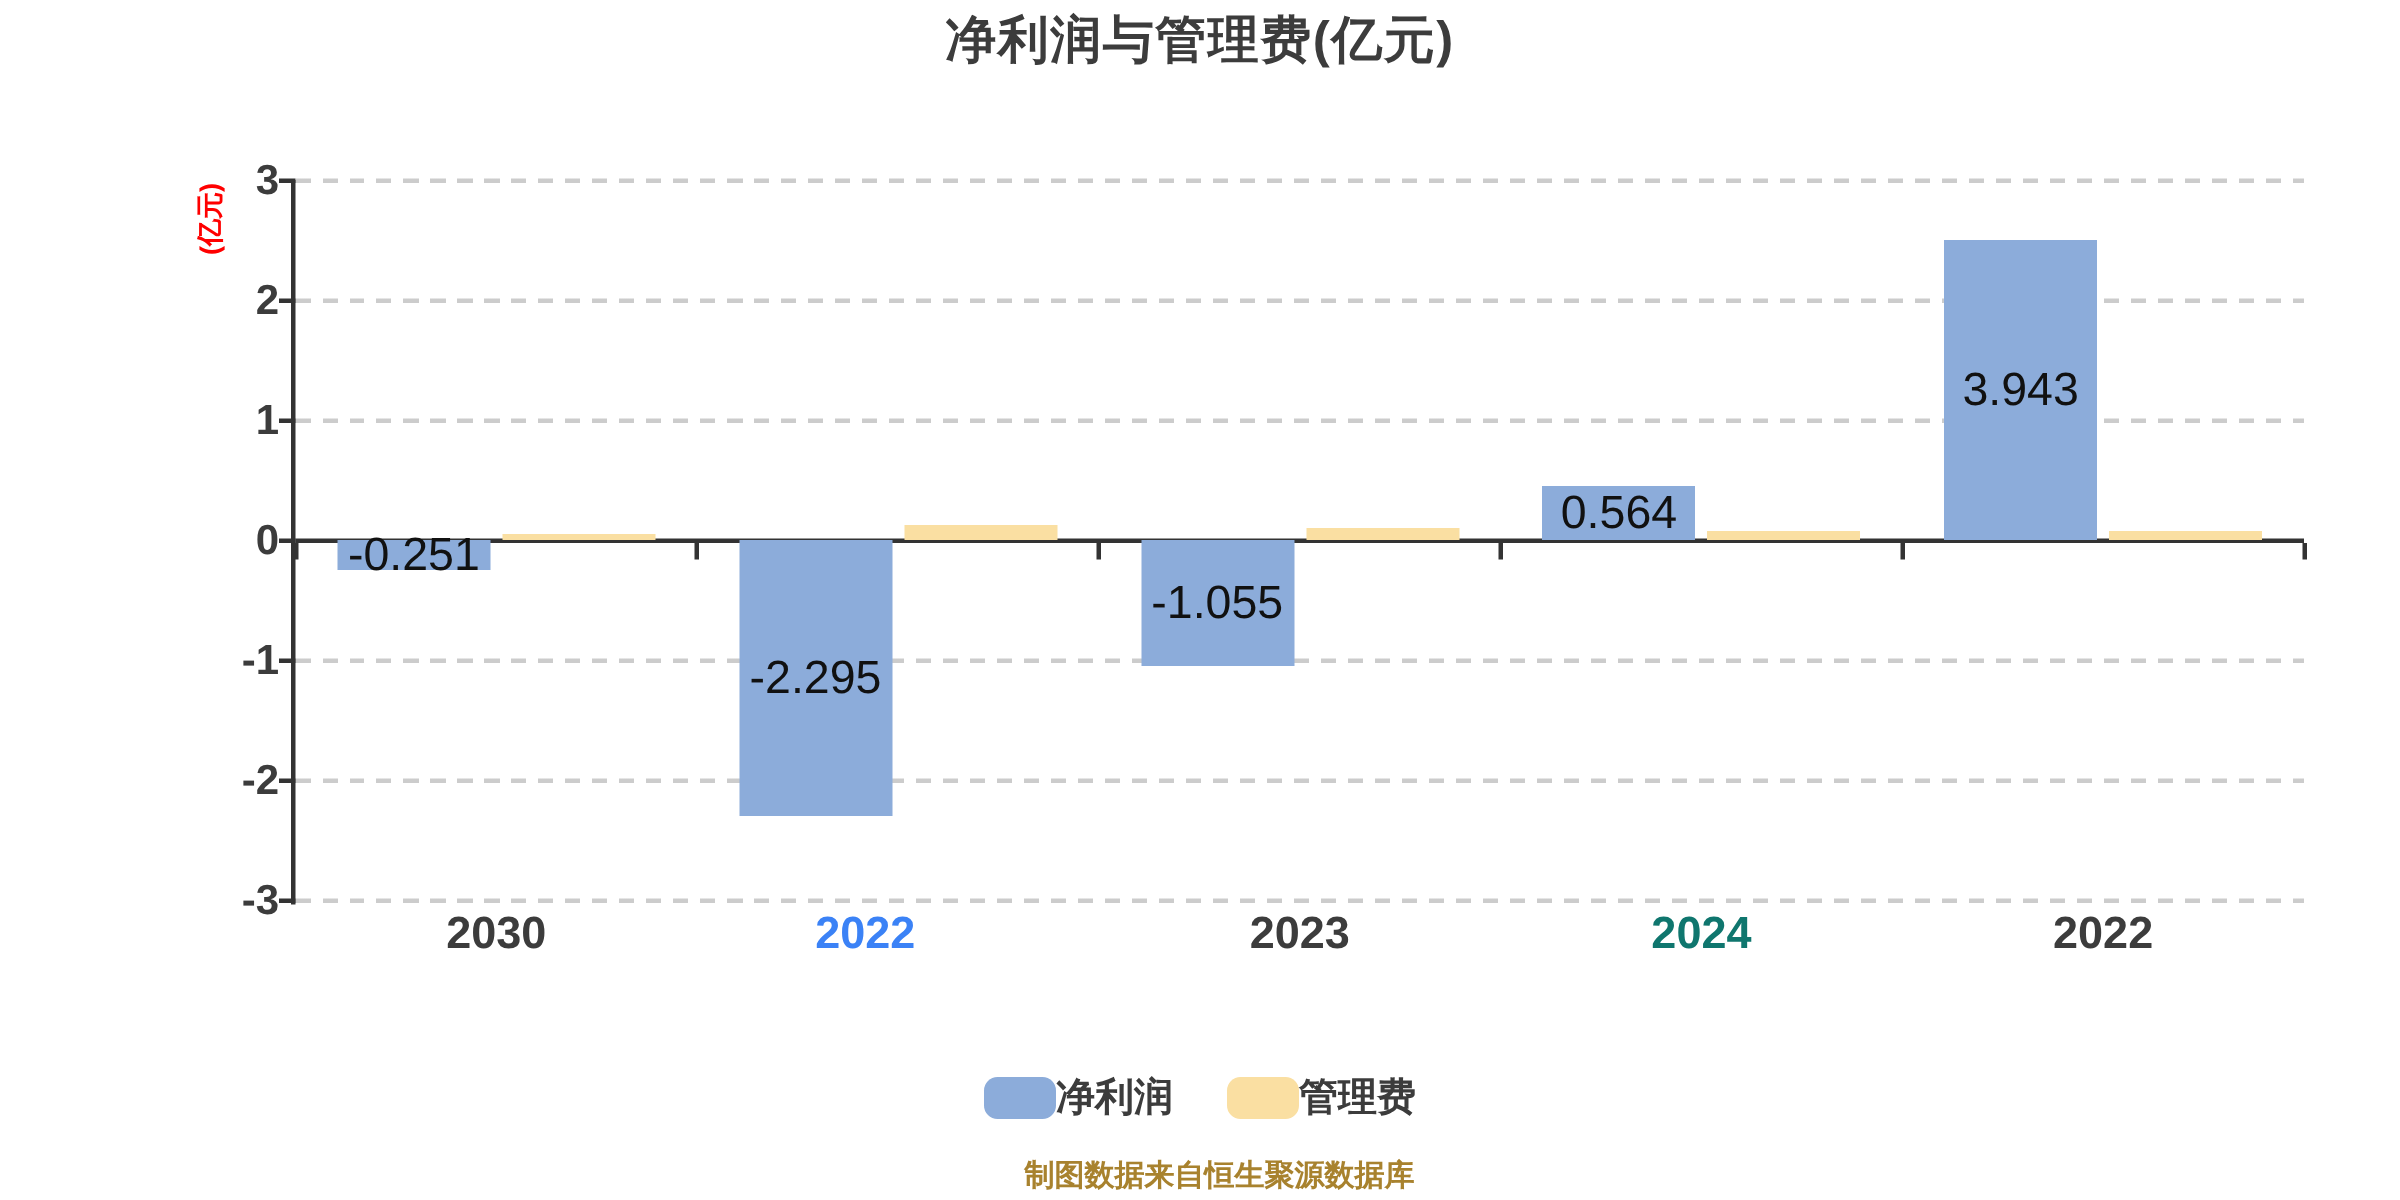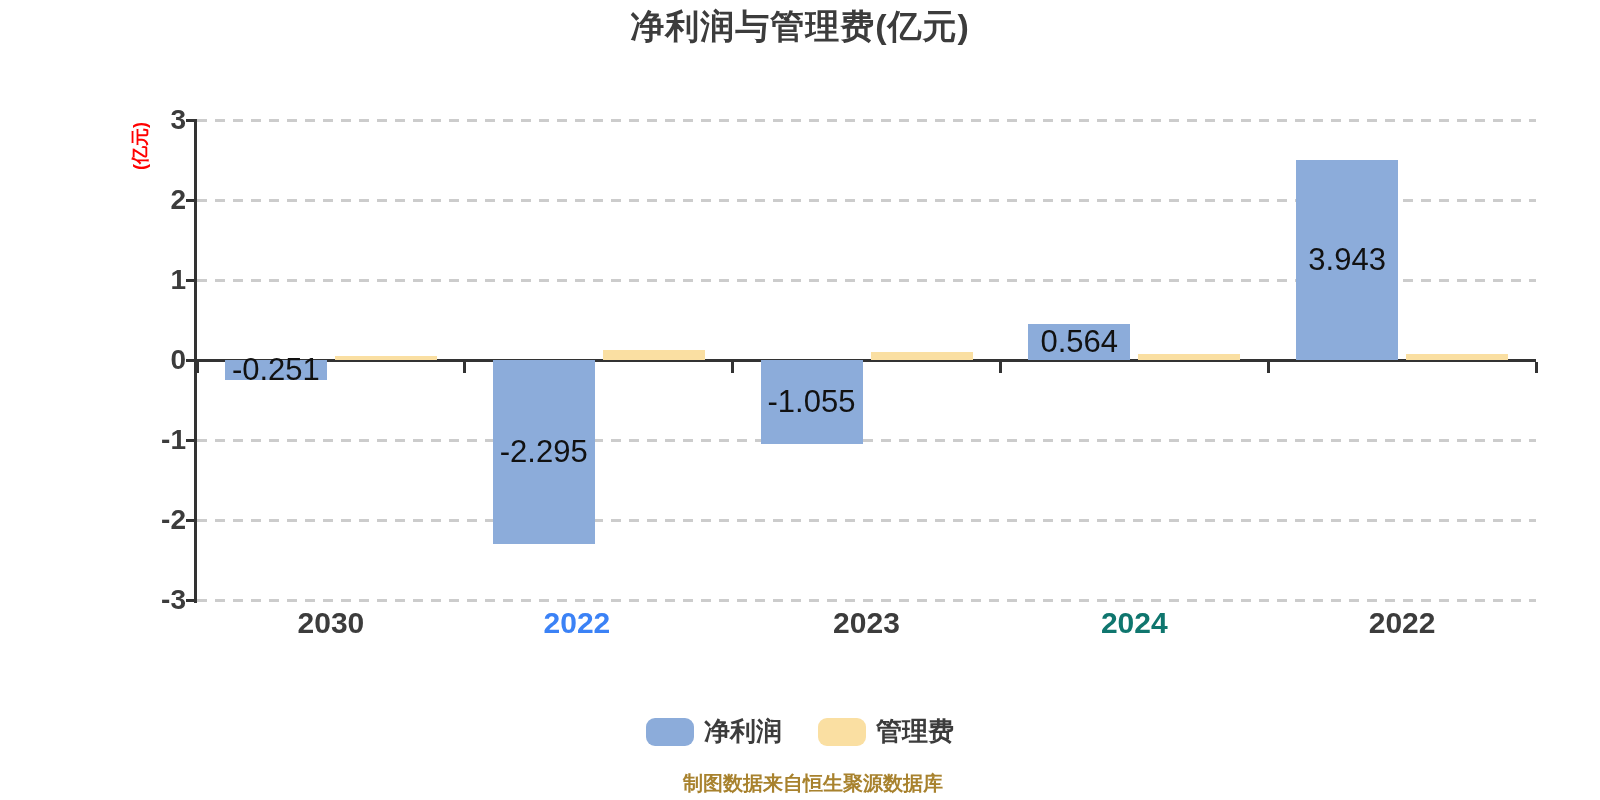--- a/index.html
+++ b/index.html
@@ -35,21 +35,21 @@
   }
   .bar{position:absolute;}
   .bar-label{
     position:absolute;display:flex;align-items:center;justify-content:center;
     font-size:31px;font-weight:400;white-space:nowrap;overflow:visible;
   }
   .legend{
     position:absolute;left:0;top:714px;width:1600px;
     display:flex;align-items:center;justify-content:center;gap:36px;
   }
-  .legend-item{display:flex;align-items:center;gap:10px;cursor:pointer;}
+  .legend-item{display:flex;align-items:center;gap:0;cursor:pointer;}
   .legend-swatch{width:48px;height:28px;border-radius:9px;}
   .legend-label{font-size:26px;font-weight:700;}
   .footer{
     position:absolute;left:0;top:770px;width:1600px;text-align:center;
     font-size:20px;font-weight:600;
   }
 </style>
 </head>
 <body>
 

